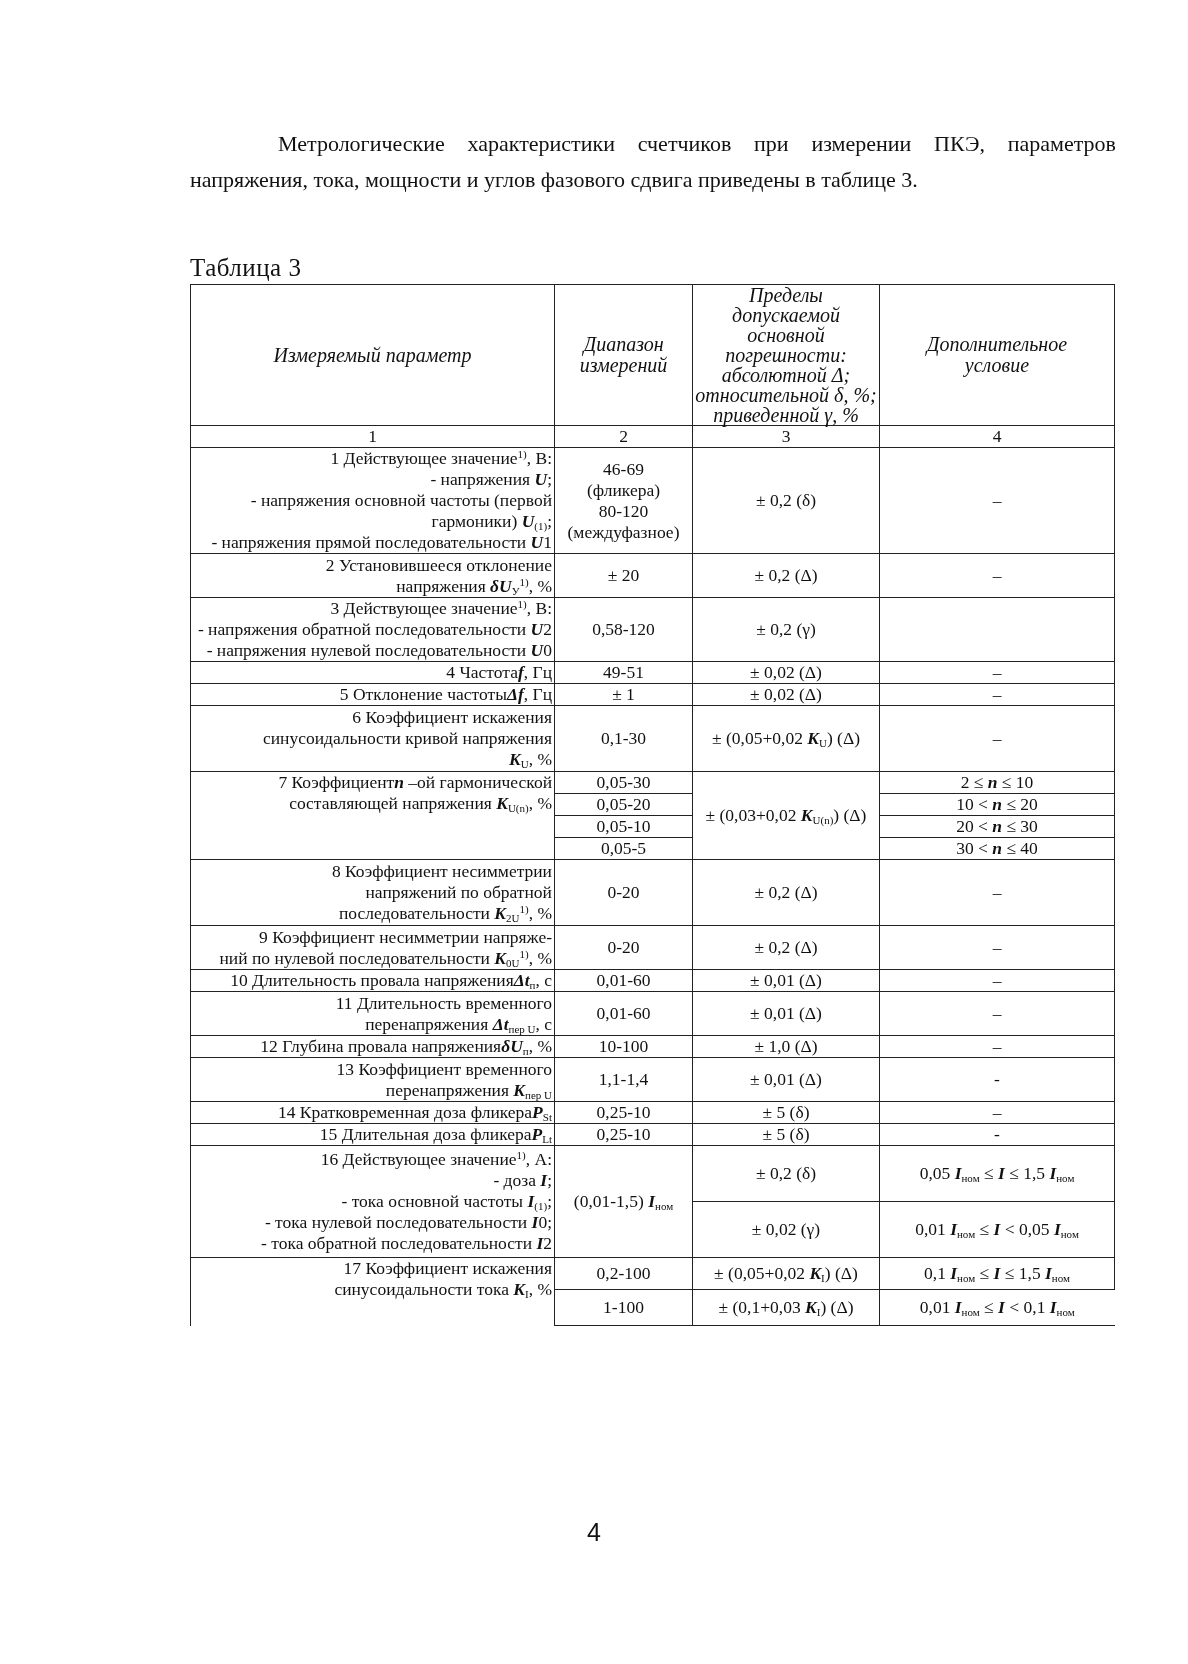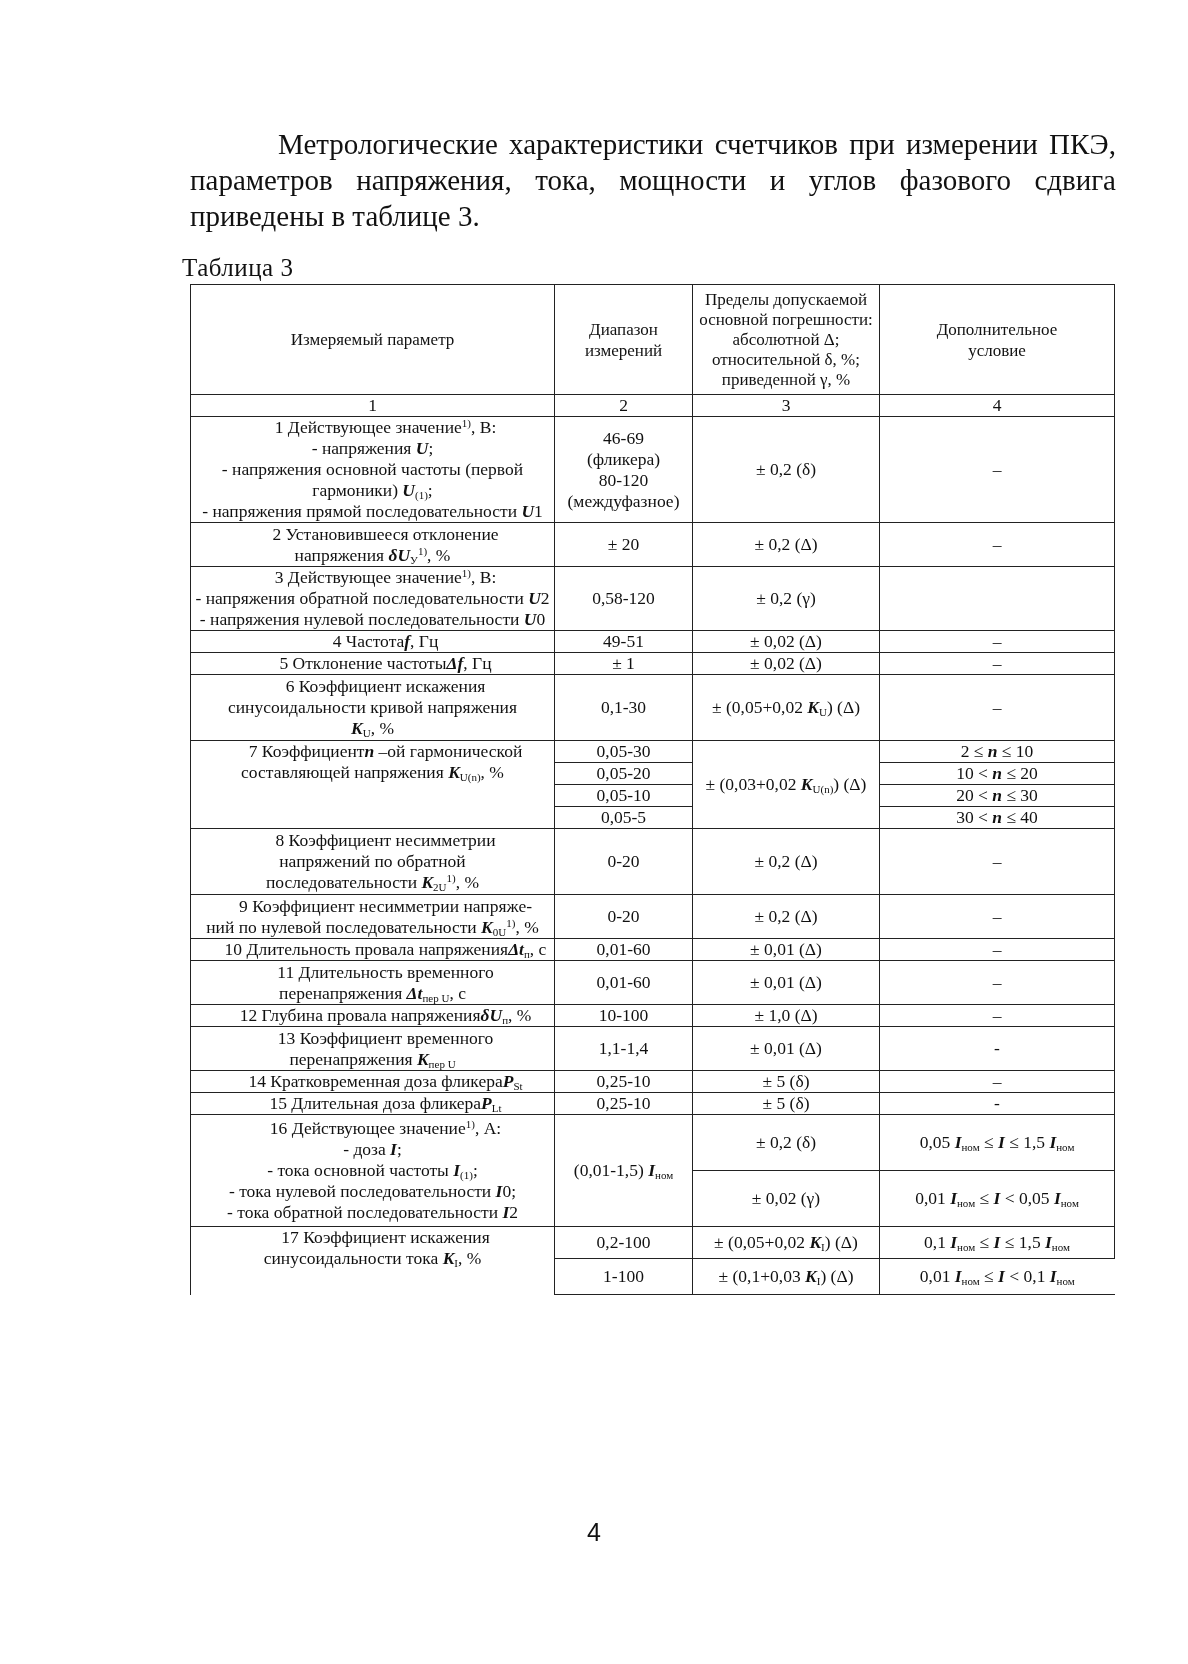--- a/index.html
+++ b/index.html
@@ -1,27 +1,27 @@
 <!DOCTYPE html>
 <html><head>
 <meta charset="utf-8">
 <style>
   html, body { margin: 0; padding: 0; background: #ffffff; }
   body { width: 1188px; height: 1664px; position: relative; overflow: hidden;
          font-family: "Liberation Serif", "DejaVu Serif", serif; color: #111; }
   .intro { position: absolute; left: 190px; top: 126px; width: 926px;
-           font-size: 29px; line-height: 36px; text-align: justify; }
+           font-size: 22px; line-height: 36px; text-align: justify; }
   .intro .indent { display: inline-block; width: 88px; }
-  .caption { position: absolute; left: 182px; top: 254px; font-size: 25px; letter-spacing: 0.5px; }
+  .caption { position: absolute; left: 190px; top: 254px; font-size: 25px; letter-spacing: 0.5px; }
   table.t3 { position: absolute; left: 190px; top: 284px; width: 924px;
              border-collapse: collapse; table-layout: fixed; font-size: 17.5px; line-height: 21px; }
   table.t3 td { border: 1.5px solid #222; padding: 0 2px; vertical-align: middle; }
   table.t3 td.c { text-align: center; }
-  table.t3 td.l { text-align: center; }
-  .hdr td { font-size: 17px; }
+  table.t3 td.l { text-align: right; }
+  .hdr td { font-size: 20px; font-style: italic; }
   .ind { padding-left: 26px; display: inline-block; }
   b i, i b { font-weight: bold; font-style: italic; }
   sub { font-size: 11px; vertical-align: -3px; line-height: 0; }
   sup { font-size: 11px; vertical-align: 6px; line-height: 0; }
   .open-bottom td { border-bottom: none; }
   .page-num { position: absolute; left: 0; width: 1188px; top: 1518px; text-align: center;
               font-family: "Liberation Sans", sans-serif; font-size: 25px; }
 </style>
 </head>
 <body>

